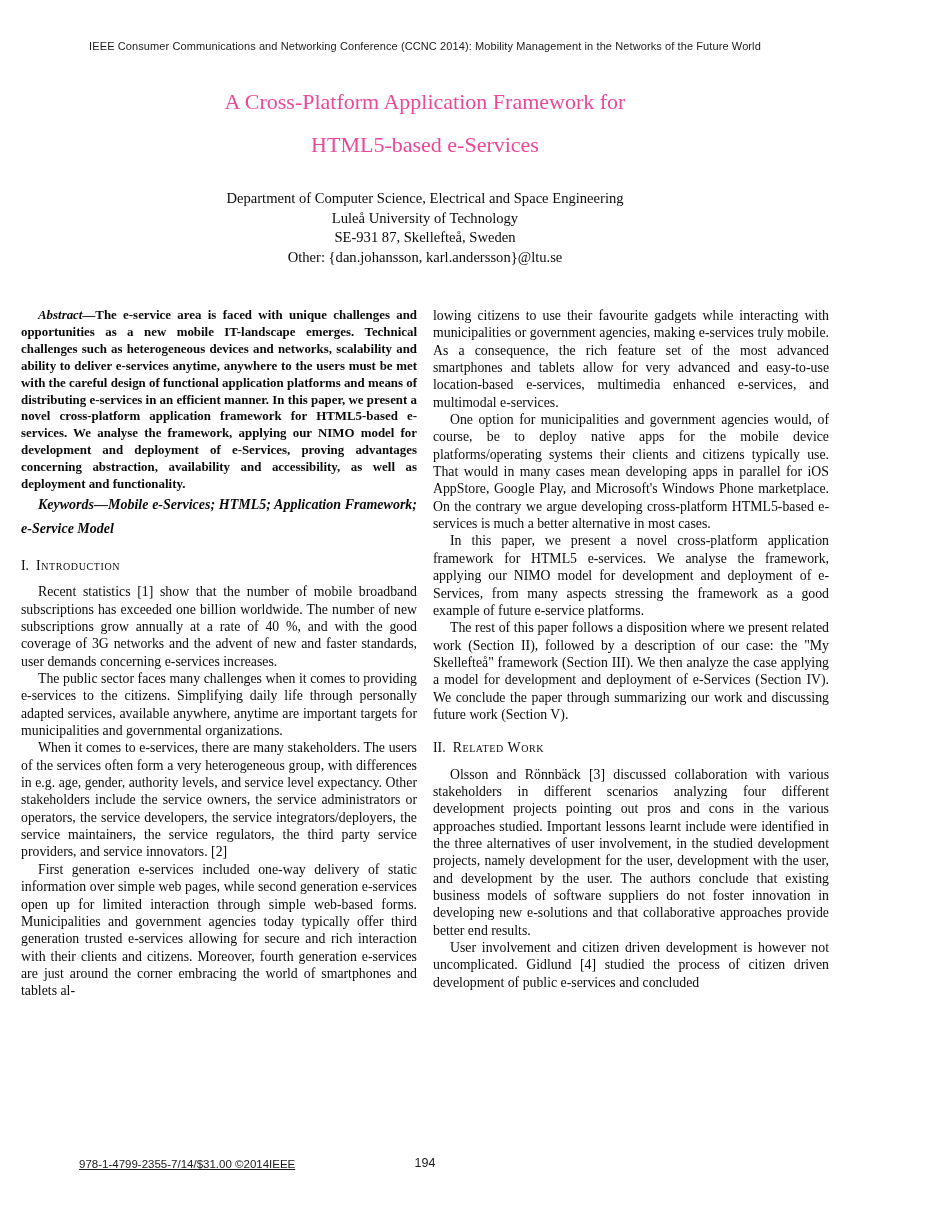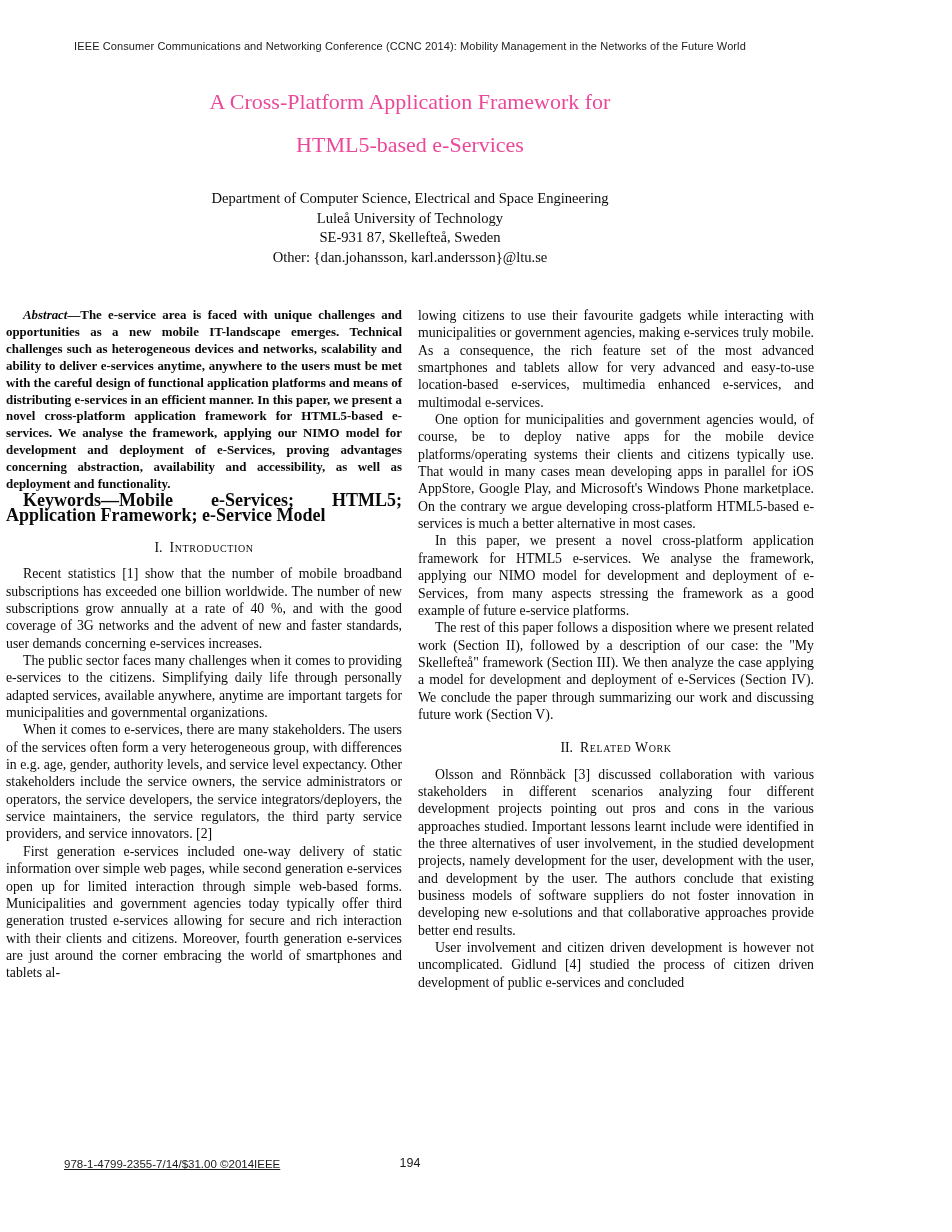--- a/index.html
+++ b/index.html
@@ -3,21 +3,21 @@
 <meta charset="utf-8">
 <style>
   * { margin: 0; padding: 0; box-sizing: border-box; }
   html, body { background: #ffffff; }
   body {
     width: 952px; height: 1232px;
     position: relative;
     font-family: "Liberation Serif", serif;
     color: #0a0a0a;
   }
-  .page { width: 820px; height: 1232px; position: relative; overflow: hidden; }
+  .page { width: 820px; height: 1232px; position: relative; overflow: hidden; margin-left: 15px; }
 
   .conf-header {
     padding-top: 40px;
     text-align: center;
     font-family: "Liberation Sans", sans-serif;
     font-size: 11px;
     letter-spacing: 0.1px;
     color: #1a1a1a;
   }
 
@@ -55,28 +55,28 @@
 
   .abstract-para {
     font-weight: bold;
     font-size: 12.9px;
     line-height: 16.9px;
     text-indent: 17px;
   }
   .abstract-lead { font-style: italic; }
   .keywords-para {
     font-weight: bold;
-    font-size: 18px;
-    line-height: 15px;
+    font-style: italic;
+    font-size: 14px;
+    line-height: 24px;
     text-indent: 17px;
     margin-top: 17px;
   }
 
   .section-heading {
-    text-align: center;
     font-weight: normal;
     font-size: 13.8px;
     margin: 16px 0 9px 0;
     text-indent: 0 !important;
   }
   .section-heading .num { margin-right: 7px; }
   .section-heading .sc { font-variant: small-caps; letter-spacing: 0.6px; }
 
   .footer {
     position: absolute;

